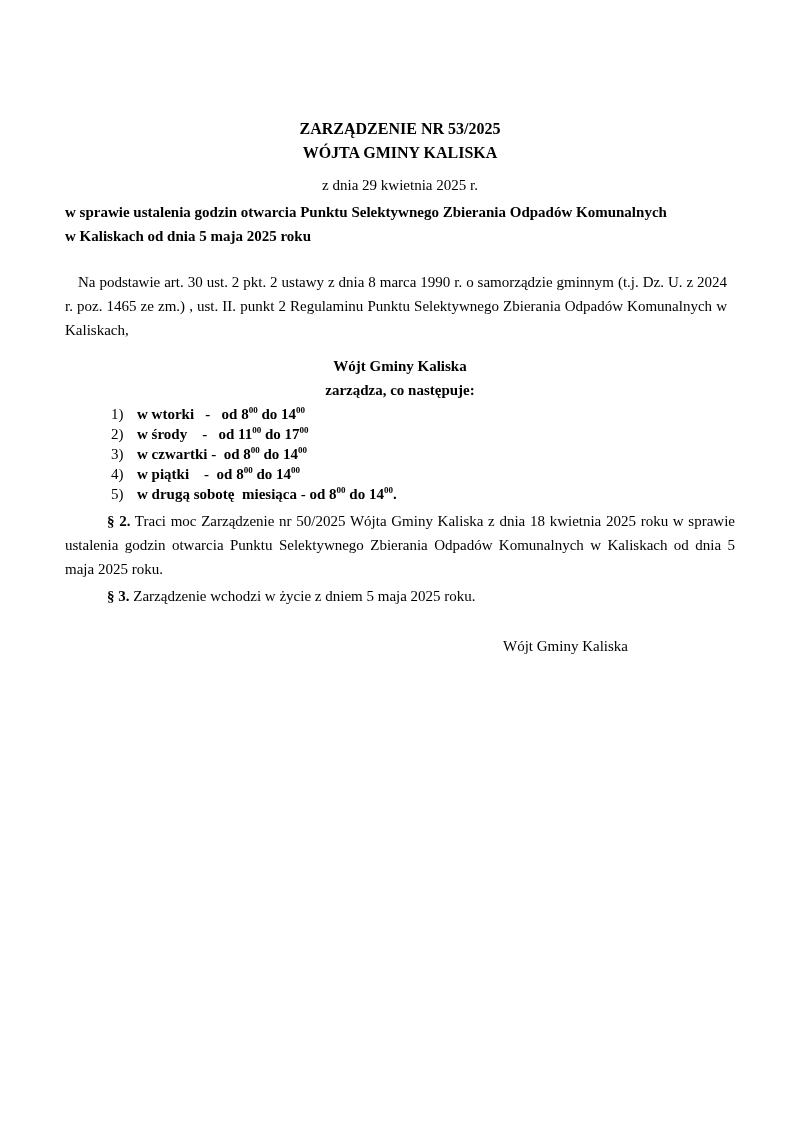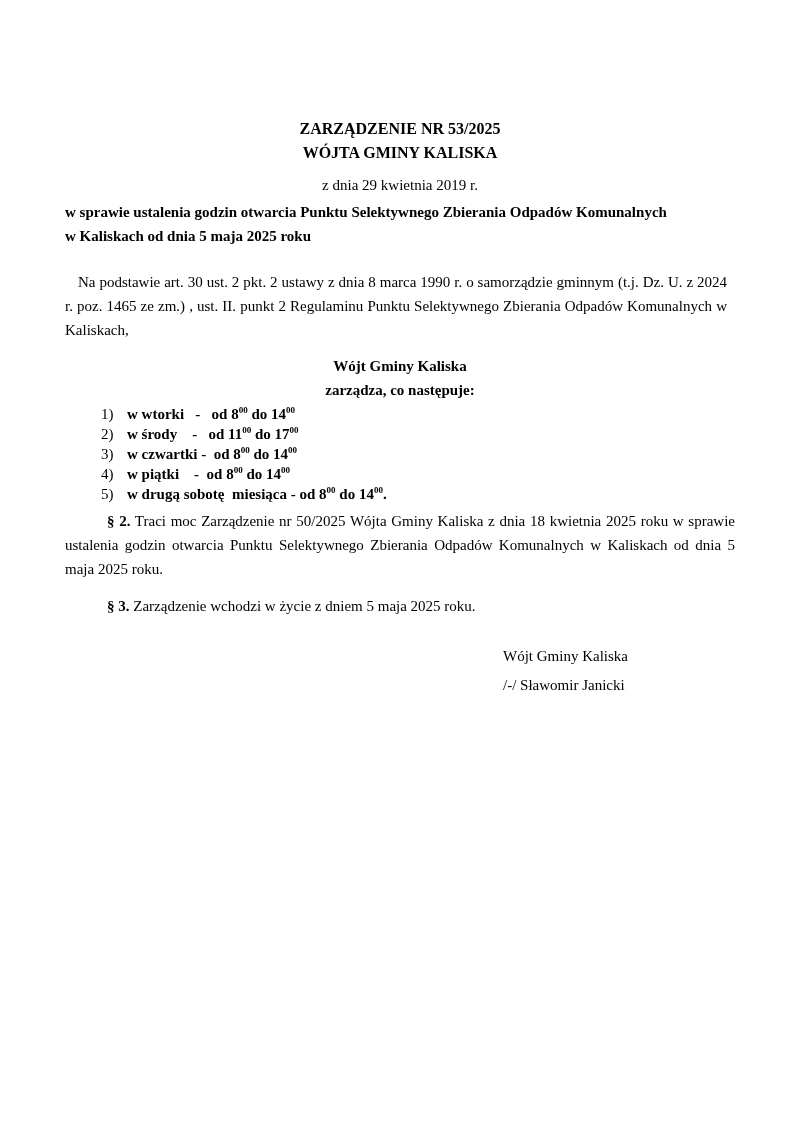--- a/index.html
+++ b/index.html
@@ -52,23 +52,23 @@
     margin-top: 12px;
   }
   .section {
     margin: 0;
     text-align: justify;
     line-height: 24px;
   }
   .section .secnum { font-weight: bold; }
   .s1 { margin-top: 24px; text-indent: 23px; }
   .s2 { margin-top: 5px;  text-indent: 42px; }
-  .s3 { margin-top: 13px;  text-indent: 42px; }
+  .s3 { margin-top: 3px;  text-indent: 42px; }
   .schedule {
-    margin: 2px 0 0 36px;
+    margin: 2px 0 0 46px;
     line-height: 20px;
   }
   .sched-item .marker {
     display: inline-block;
     width: 26px;
     font-weight: normal;
   }
   .sched-text {
     font-weight: bold;
     white-space: pre;
@@ -89,21 +89,21 @@
 </head>
 <body>
 
 <div class="page">
 
   <div class="title">
     <div>ZARZĄDZENIE NR 53/2025</div>
     <div>WÓJTA GMINY KALISKA</div>
   </div>
 
-  <div class="date-line">z dnia 29 kwietnia 2019 r.</div>
+  <div class="date-line">z dnia 29 kwietnia 2025 r.</div>
 
   <div class="subject">
     <div>w sprawie ustalenia godzin otwarcia Punktu Selektywnego Zbierania Odpadów Komunalnych</div>
     <div>w Kaliskach od dnia 5 maja 2025 roku</div>
   </div>
 
   <p class="legal">Na podstawie art. 30 ust. 2 pkt. 2 ustawy z dnia 8 marca 1990 r. o samorządzie gminnym (t.j. Dz. U. z 2024 r. poz. 1465 ze zm.) , ust. II. punkt 2 Regulaminu Punktu Selektywnego Zbierania Odpadów Komunalnych w Kaliskach,</p>
 
   <div class="intro">
     <div>Wójt Gminy Kaliska</div>
@@ -118,16 +118,15 @@
     <div class="sched-item"><span class="marker">4)</span><span class="sched-text"><span>w piątki    -  od 8</span><sup>00</sup><span> do 14</span><sup>00</sup><span></span></span></div>
     <div class="sched-item"><span class="marker">5)</span><span class="sched-text"><span>w drugą sobotę  miesiąca - od 8</span><sup>00</sup><span> do 14</span><sup>00</sup><span>.</span></span></div>
   </div>
 
   <p class="section s2"><span class="secnum">§ 2.</span><span> Traci moc Zarządzenie nr 50/2025 Wójta Gminy Kaliska z dnia 18 kwietnia 2025 roku w sprawie ustalenia godzin otwarcia Punktu Selektywnego Zbierania Odpadów Komunalnych w Kaliskach od dnia 5 maja 2025 roku.</span></p>
 
   <p class="section s3"><span class="secnum">§ 3.</span><span> Zarządzenie wchodzi w życie z dniem 5 maja 2025 roku.</span></p>
 
   <div class="signature">
     <div class="sig-title">Wójt Gminy Kaliska</div>
-    <div class="sig-name">/-/ Sławomir Janicki</div>
   </div>
 
 </div>
 
 </body></html>

